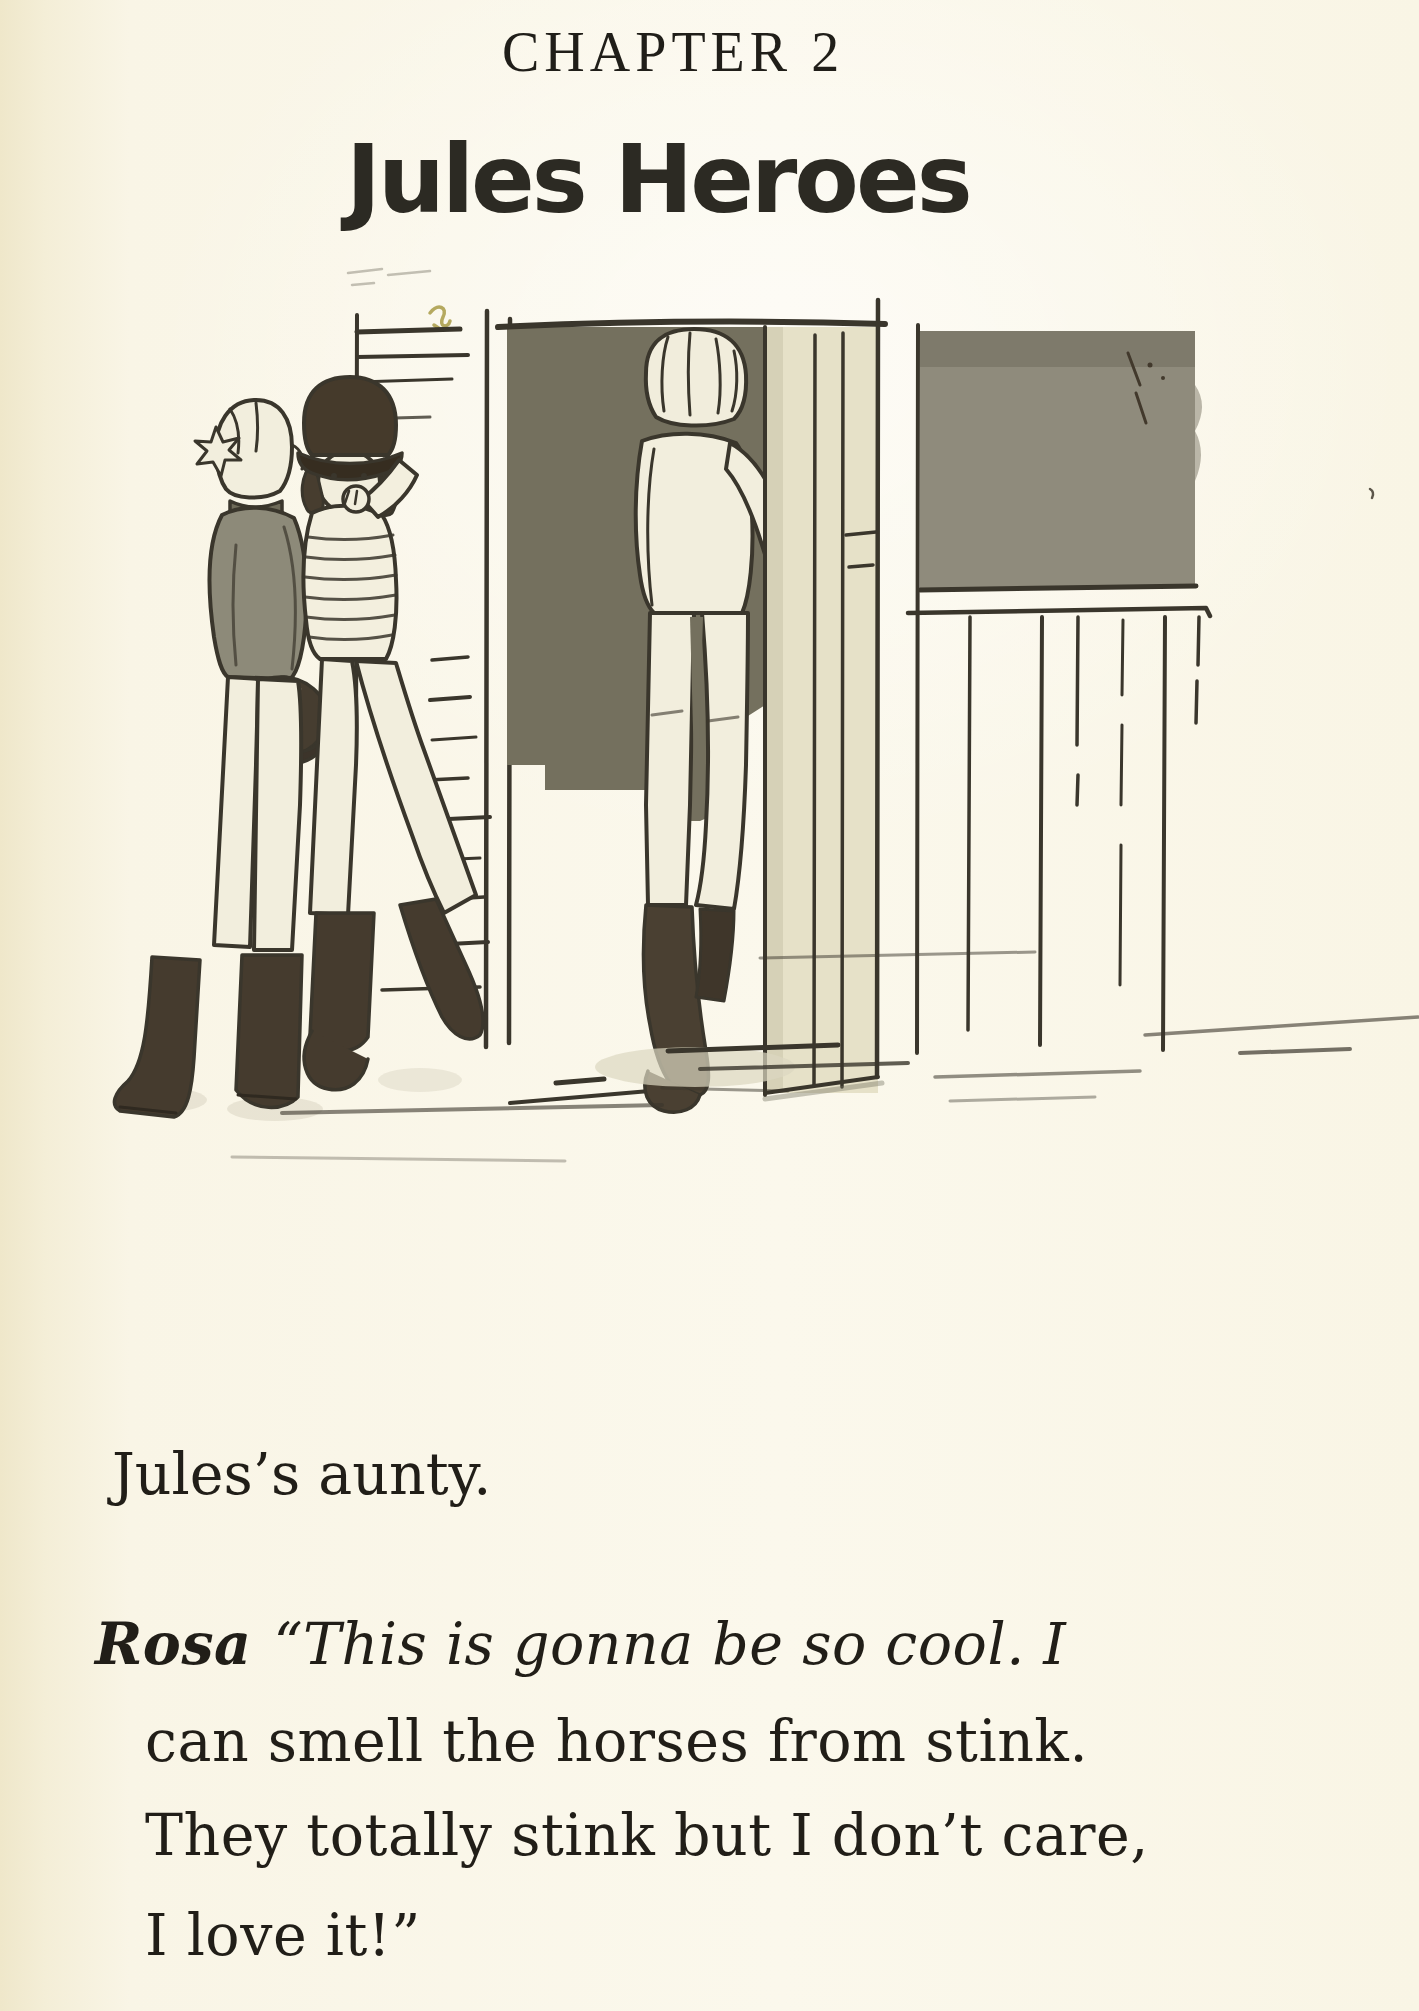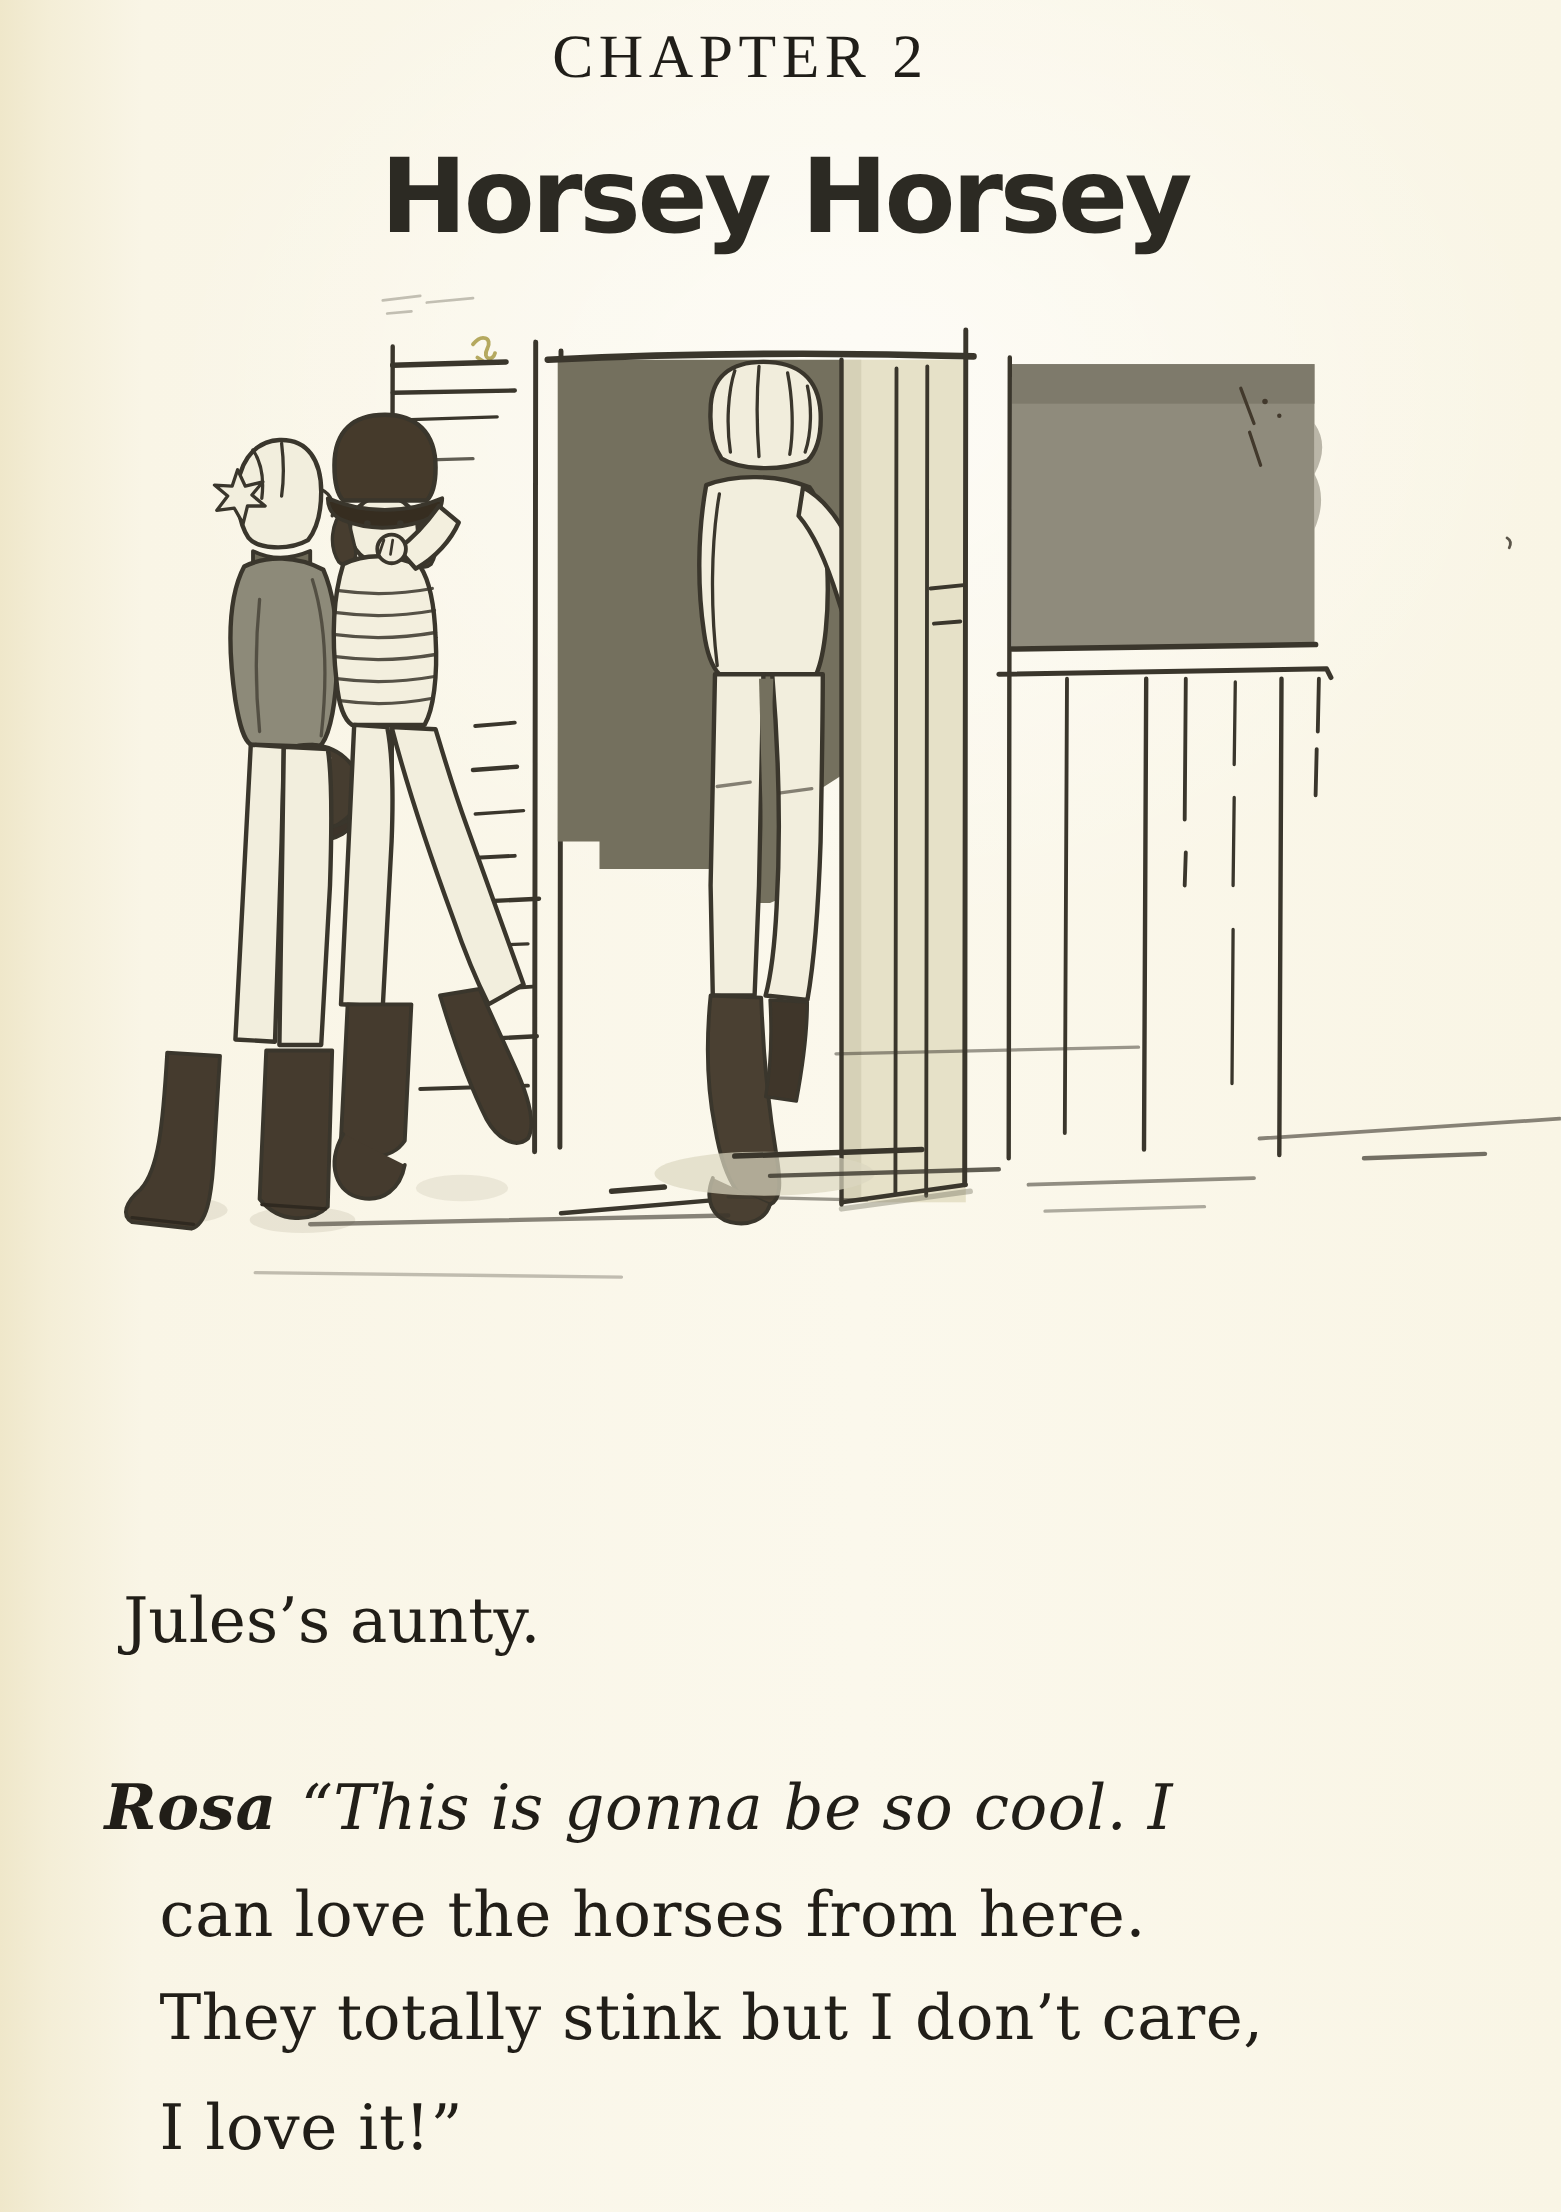--- a/index.html
+++ b/index.html
@@ -38,21 +38,21 @@
   .d-l4{left:145px;top:1901px;letter-spacing:.5px;}
   .speaker{font-weight:700;margin-right:22px;}
   .illo{left:0;top:245px;width:1419px;height:920px;}
 </style>
 </head>
 <body>
 
 <div class="page">
 
   <div class="abs chapter">CHAPTER 2</div>
-  <div class="abs title">Horsey Horsey</div>
+  <div class="abs title">Jules Heroes</div>
 
   <svg class="abs illo" viewBox="0 0 1419 920" fill="none" stroke-linecap="round" stroke-linejoin="round">
 
     <g stroke="#8a8577" stroke-width="2.5" opacity=".5">
       <path d="M348,28 L382,24 M388,30 L430,26 M352,40 L374,38"></path>
     </g>
     <path d="M430,68 C438,58 448,62 443,72 C438,82 448,84 450,76 M434,80 l6,4" stroke="#a89b45" stroke-width="3.5" opacity=".85"></path>
 
     <g stroke="#3a362c" stroke-width="4">
       <path d="M357,70 L356,515"></path>
@@ -202,17 +202,17 @@
       <path d="M356,416 C370,470 390,530 412,590 C424,625 436,652 444,668 L476,650 C462,610 444,560 424,505 C412,472 402,438 396,418 Z" fill="#f2eedd"></path>
       <path d="M316,668 L310,790 C328,812 356,810 368,792 L374,668 Z" fill="#453b2e" stroke-width="3.5"></path>
       <path d="M312,786 C296,814 306,840 328,844 C348,848 364,836 368,814" fill="#453b2e" stroke-width="3.5"></path>
       <path d="M400,660 C412,700 426,740 442,772 C452,790 468,800 480,790 C488,776 480,750 466,720 L436,654 Z" fill="#453b2e" stroke-width="3.5"></path>
     </g>
   </svg>
 
   <div class="abs bodyline p1-l3">Jules’s aunty.</div>
 
   <div class="abs bodyline d-l1"><span class="speaker">Rosa</span><span>“This is gonna be so cool. I</span></div>
-  <div class="abs bodyline d-l2">can love the horses from here.</div>
+  <div class="abs bodyline d-l2">can smell the horses from stink.</div>
   <div class="abs bodyline d-l3">They totally stink but I don’t care,</div>
   <div class="abs bodyline d-l4">I love it!”</div>
 
 </div>
 
 </body></html>

